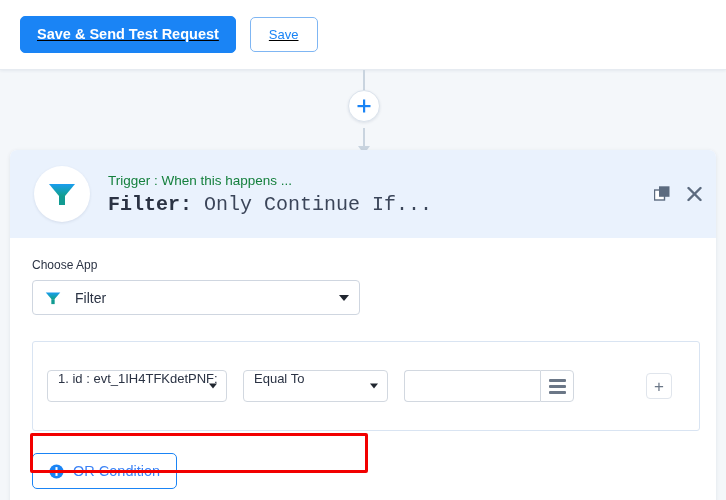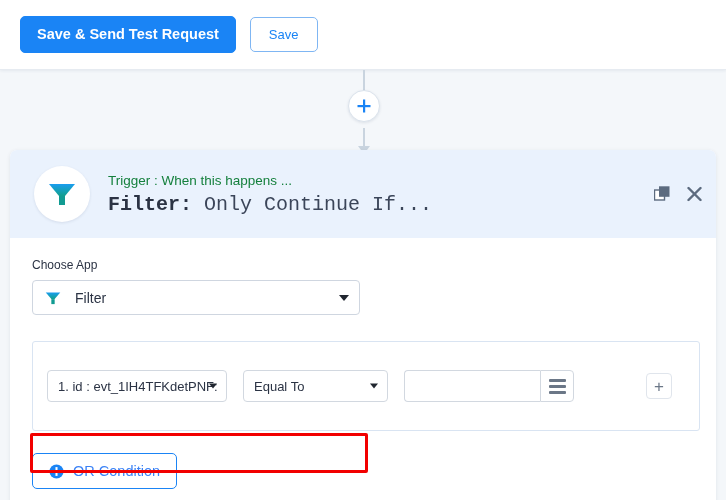--- a/index.html
+++ b/index.html
@@ -13,21 +13,21 @@
 
   #root { position: relative; width: 726px; height: 500px; background: #f4f7fa; }
 
   
   .toolbar {
     position: absolute; left: 0; top: 0; width: 726px; height: 70px;
     background: #ffffff;
     border-bottom: 1px solid #e6ebf1;
     box-shadow: 0 1px 3px rgba(20,40,80,0.07);
     display: flex; align-items: center;
-    padding-left: 20px; gap: 14px;
+    padding-left: 20px; gap: 14px; text-decoration: underline;
   }
   .btn-primary {
     background: #1a84f5; color: #ffffff;
     border: 1px solid #1a84f5; border-radius: 5px;
     font-size: 14.5px; font-weight: bold;
     padding: 10px 16px; line-height: 1;
     cursor: pointer; white-space: nowrap;
   }
   .btn-outline {
     background: #ffffff; color: #1a84f5;
@@ -130,21 +130,21 @@
     border: 1px solid #d9e4f2; border-radius: 3px;
     background: #ffffff;
     display: flex; align-items: center;
     padding: 0 14px;
   }
   .cond-row { display: flex; align-items: center; gap: 16px; width: 100%; }
 
   .sel {
     position: relative; height: 32px;
     border: 1px solid #d2d8e0; border-radius: 4px; background: #ffffff;
-    display: flex; align-items: center; padding: 0 26px 0 10px;
+    display: flex; padding: 0 26px 0 10px;
     font-size: 13px; color: #2b3344; cursor: pointer;
     overflow: hidden; white-space: nowrap;
   }
   .sel-field { width: 180px; }
   .sel-op { width: 145px; }
   .sel .caret-sm {
     position: absolute; right: 9px; top: 50%; transform: translateY(-50%);
     width: 0; height: 0;
     border-left: 4.5px solid transparent; border-right: 4.5px solid transparent;
     border-top: 5.5px solid #20262f;

